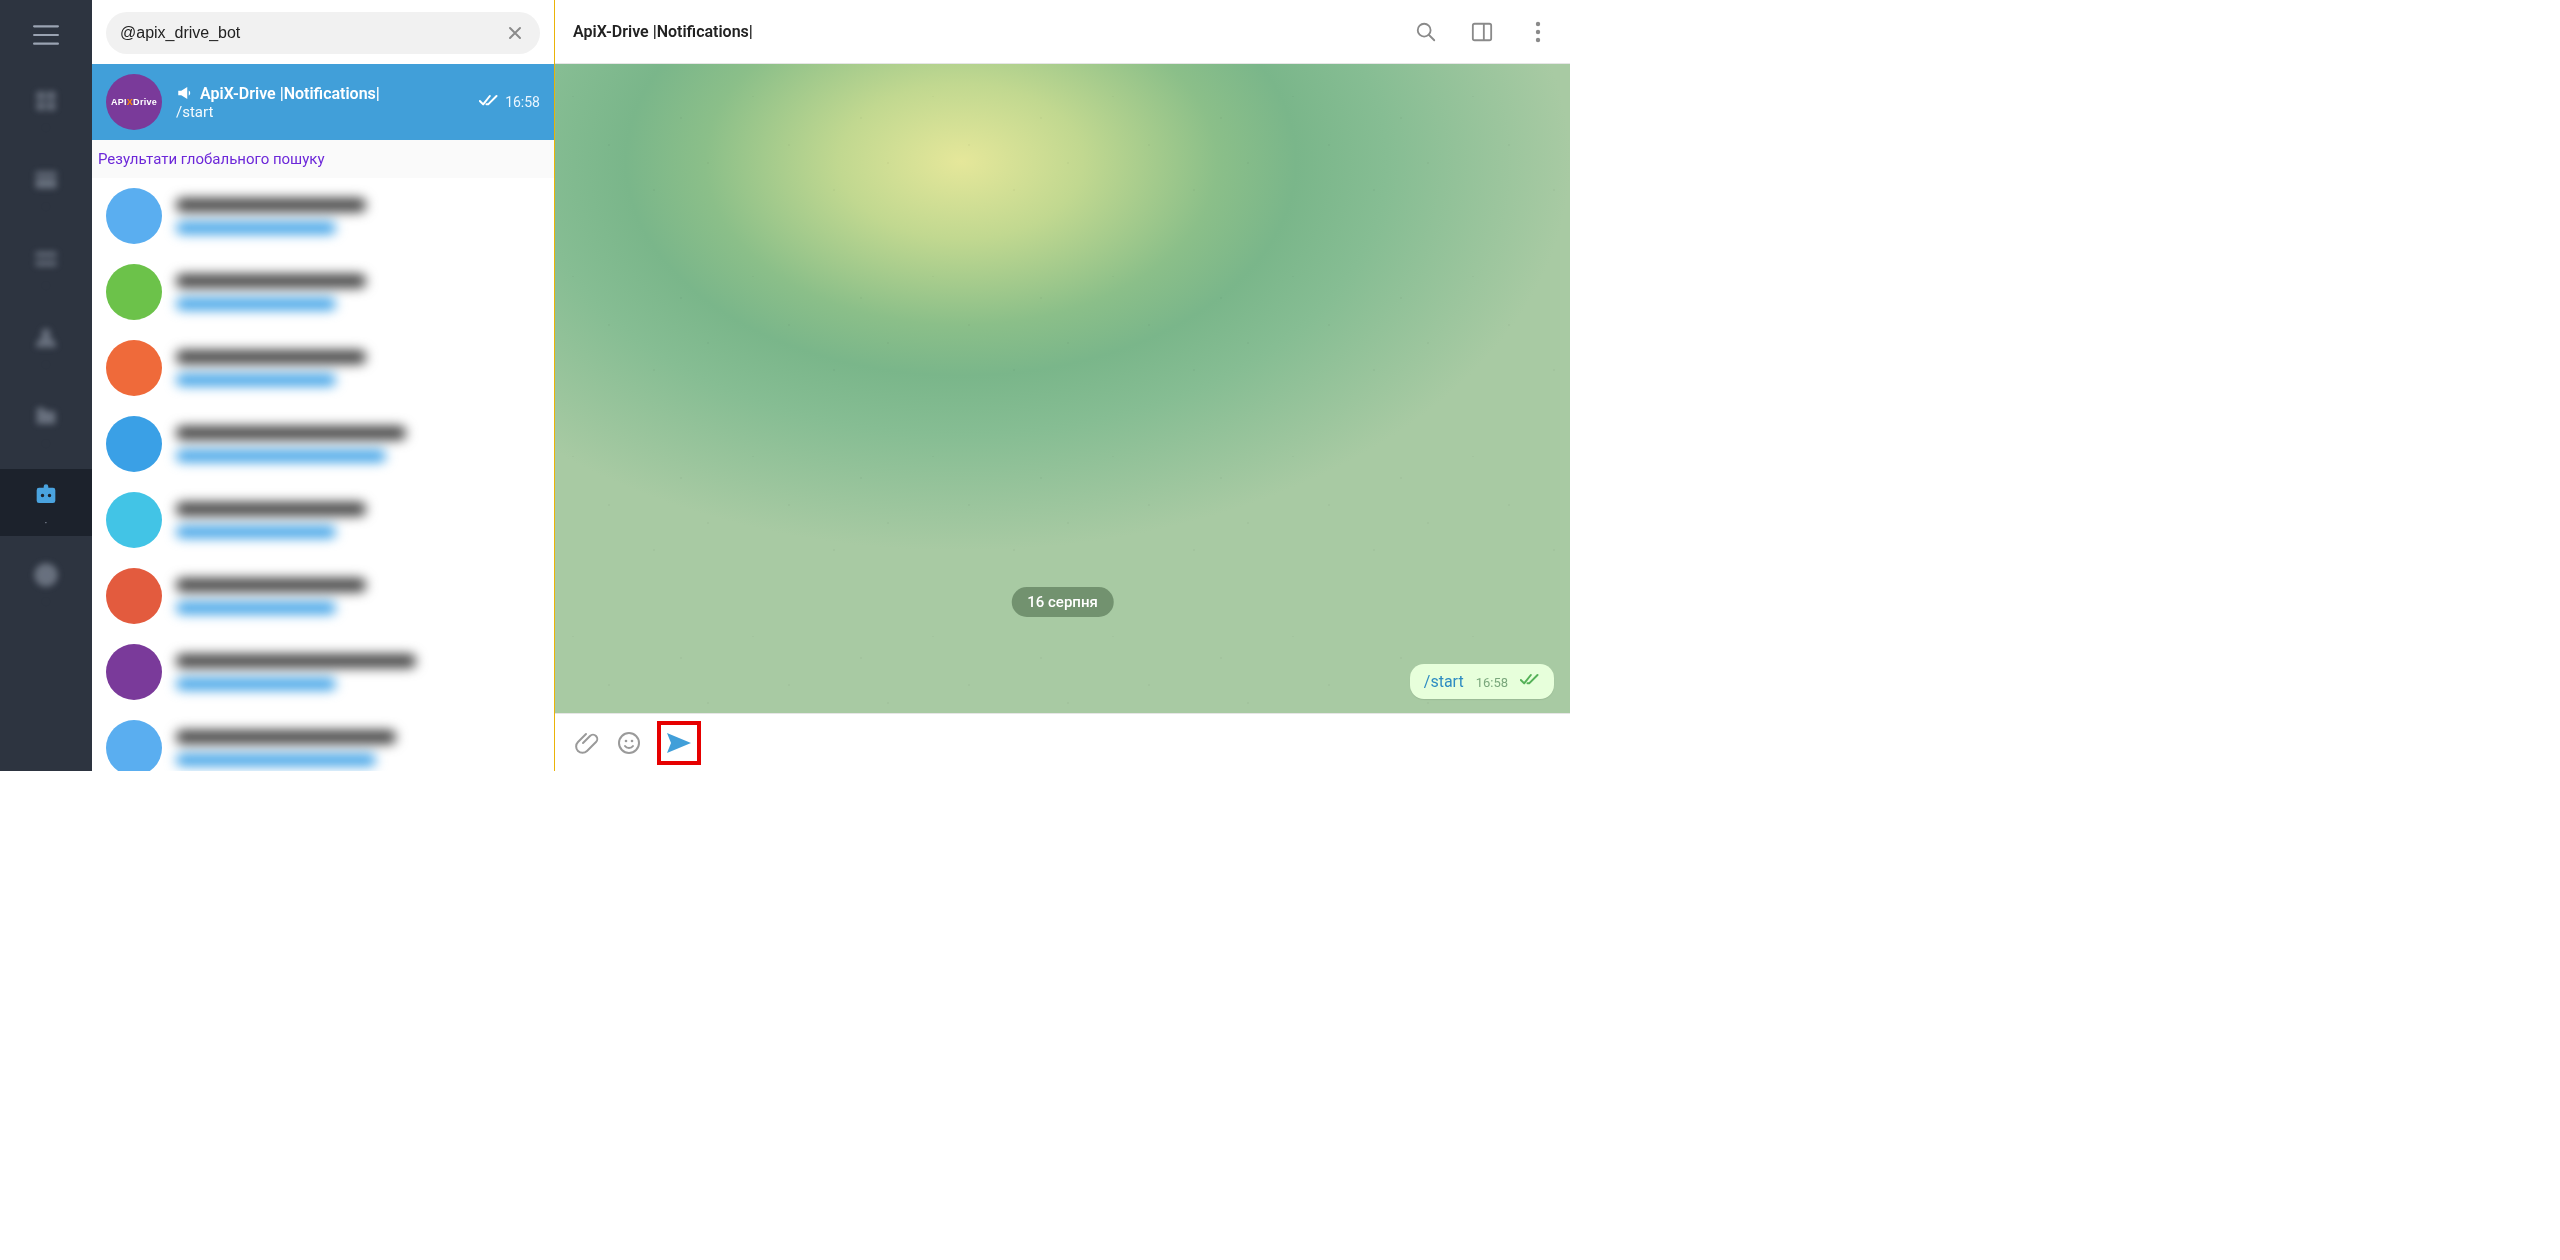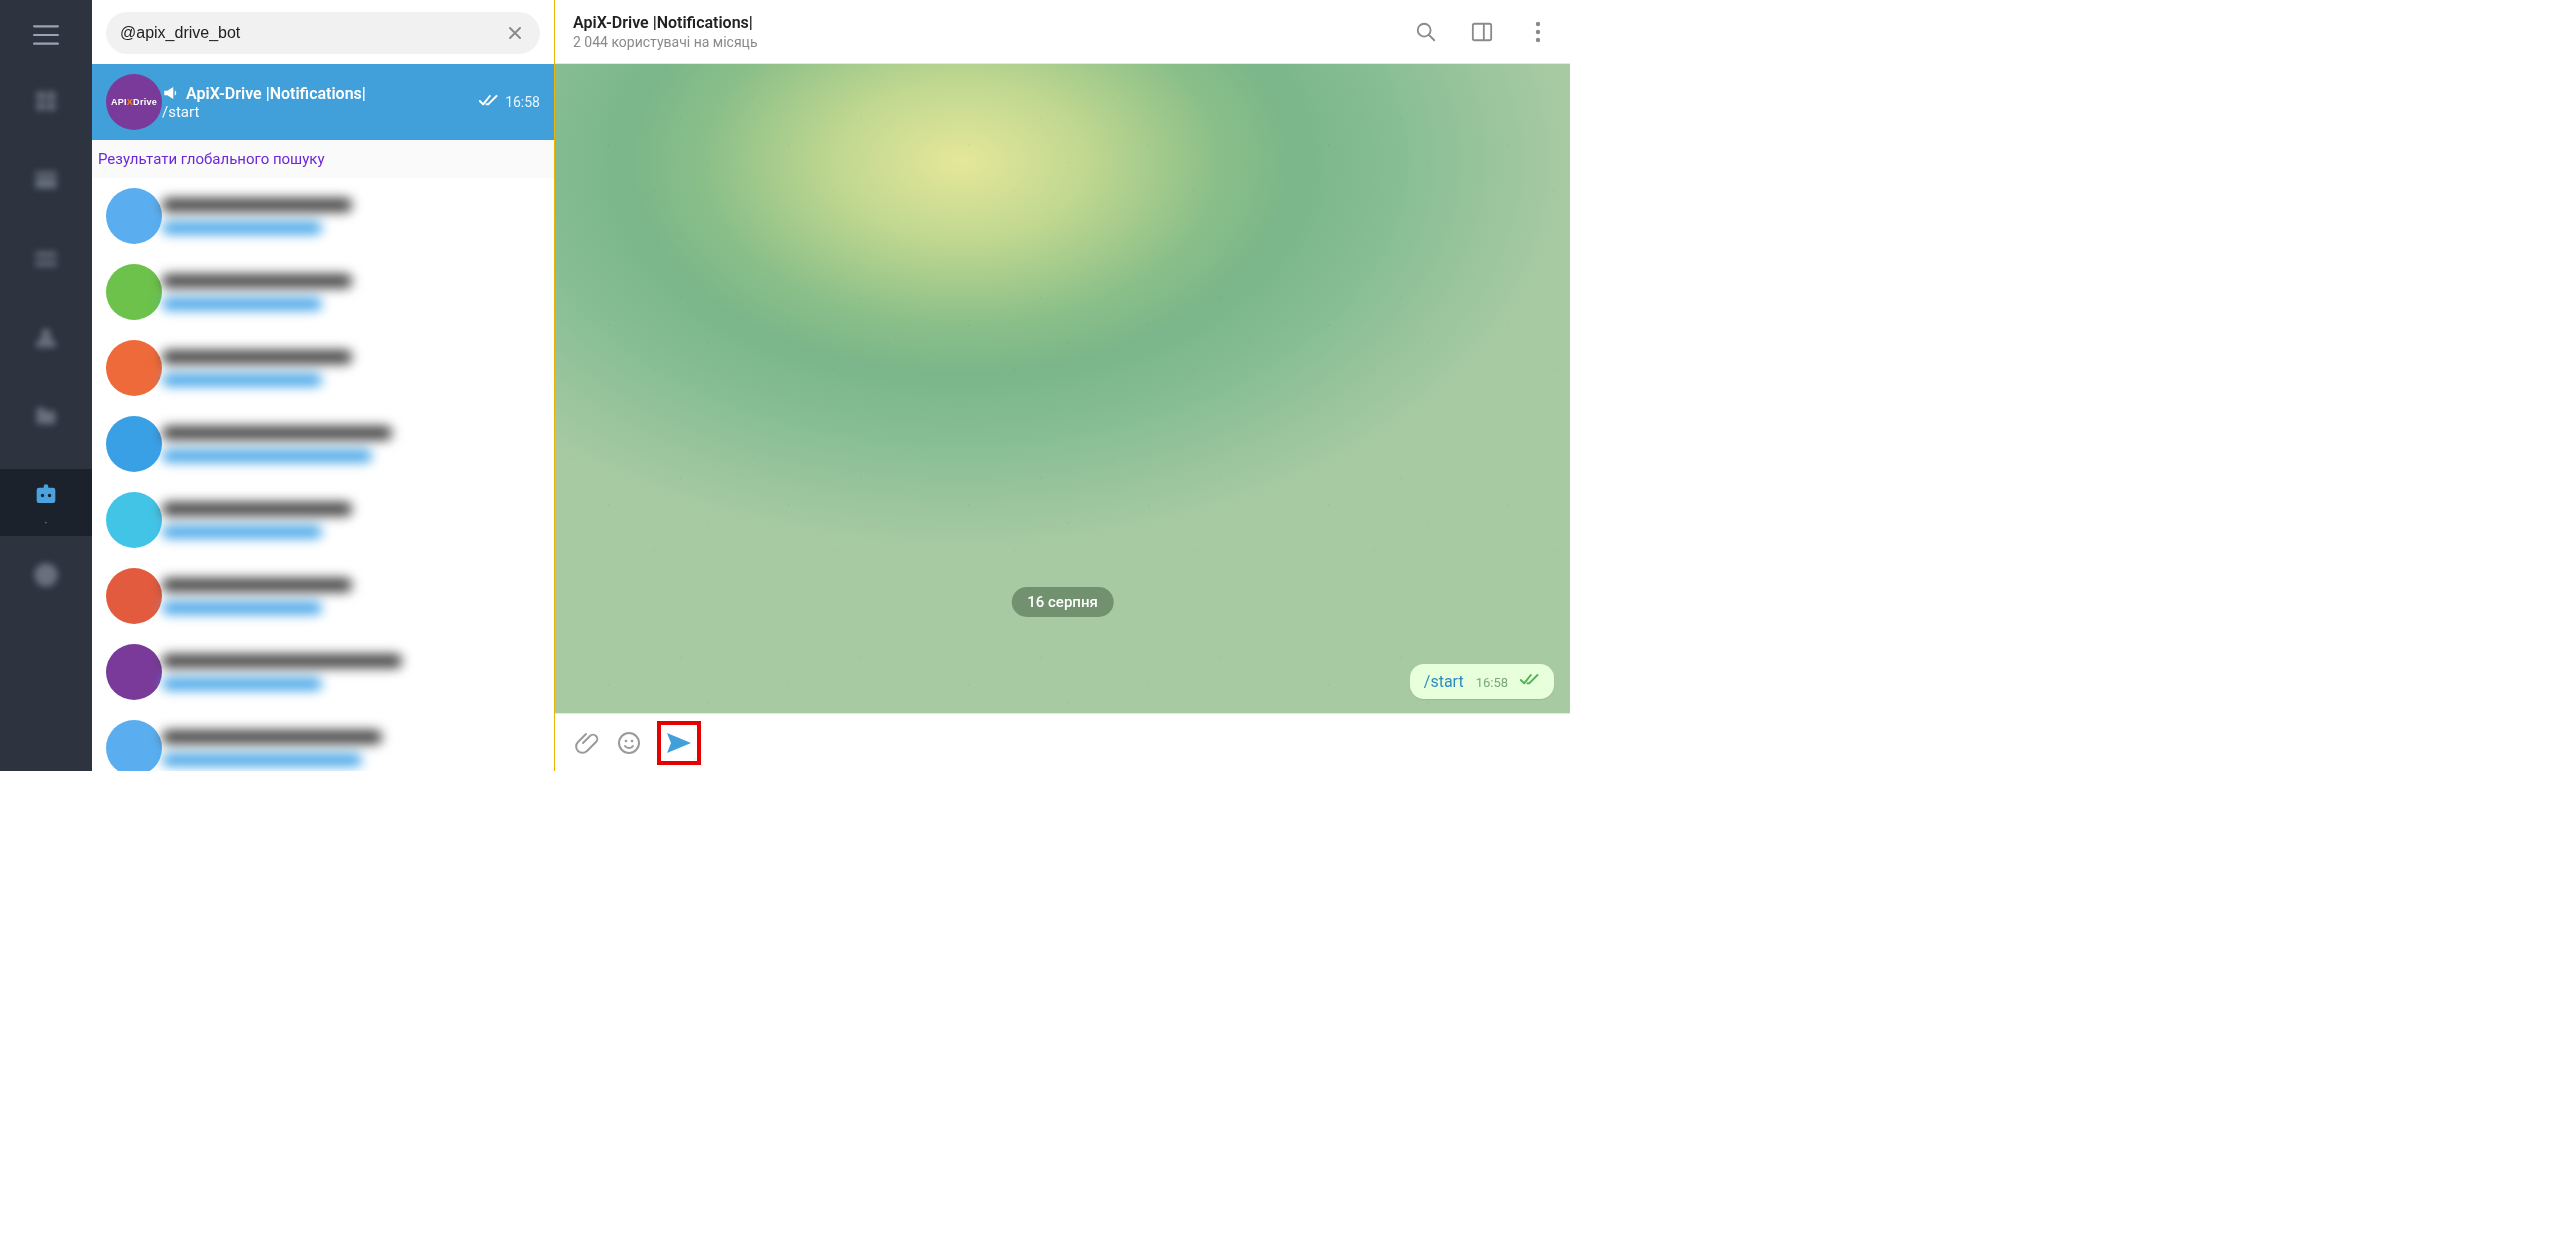--- a/index.html
+++ b/index.html
@@ -74,21 +74,21 @@
 .search-box .clear {
   width:22px; height:22px; cursor:pointer;
   display:flex; align-items:center; justify-content:center;
   color:#8b8b8b;
 }
 .chatlist { flex:1; overflow-y:auto; }
 .chat-item {
   display:flex; align-items:center;
   padding:10px 14px;
   cursor:pointer;
-  gap:0;
+  gap:14px;
 }
 .chat-item.selected {
   background:#419fd9;
   color:#fff;
 }
 .avatar {
   width:56px; height:56px; border-radius:50%;
   flex-shrink:0;
   display:flex; align-items:center; justify-content:center;
   font-size:11px; font-weight:600; color:#fff;
@@ -378,21 +378,20 @@
           <div class="bline2" style="width:200px"></div>
         </div>
       </div>
   </div>
 </div>
 
 <div class="main">
   <div class="header">
     <div class="titles">
       <div class="title">ApiX-Drive |Notifications|</div>
-      <div class="subtitle">2 044 користувачі на місяць</div>
     </div>
     <div class="hicon">
       <svg width="22" height="22" viewBox="0 0 24 24">
           <circle cx="10" cy="10" r="7" stroke="#8a8a8a" stroke-width="2" fill="none"></circle>
           <path d="M15 15l6 6" stroke="#8a8a8a" stroke-width="2" stroke-linecap="round"></path>
         </svg>
     </div>
     <div class="hicon">
       <svg width="22" height="22" viewBox="0 0 24 24">
           <rect x="2" y="3" width="20" height="18" rx="2" stroke="#8a8a8a" stroke-width="2" fill="none"></rect>

